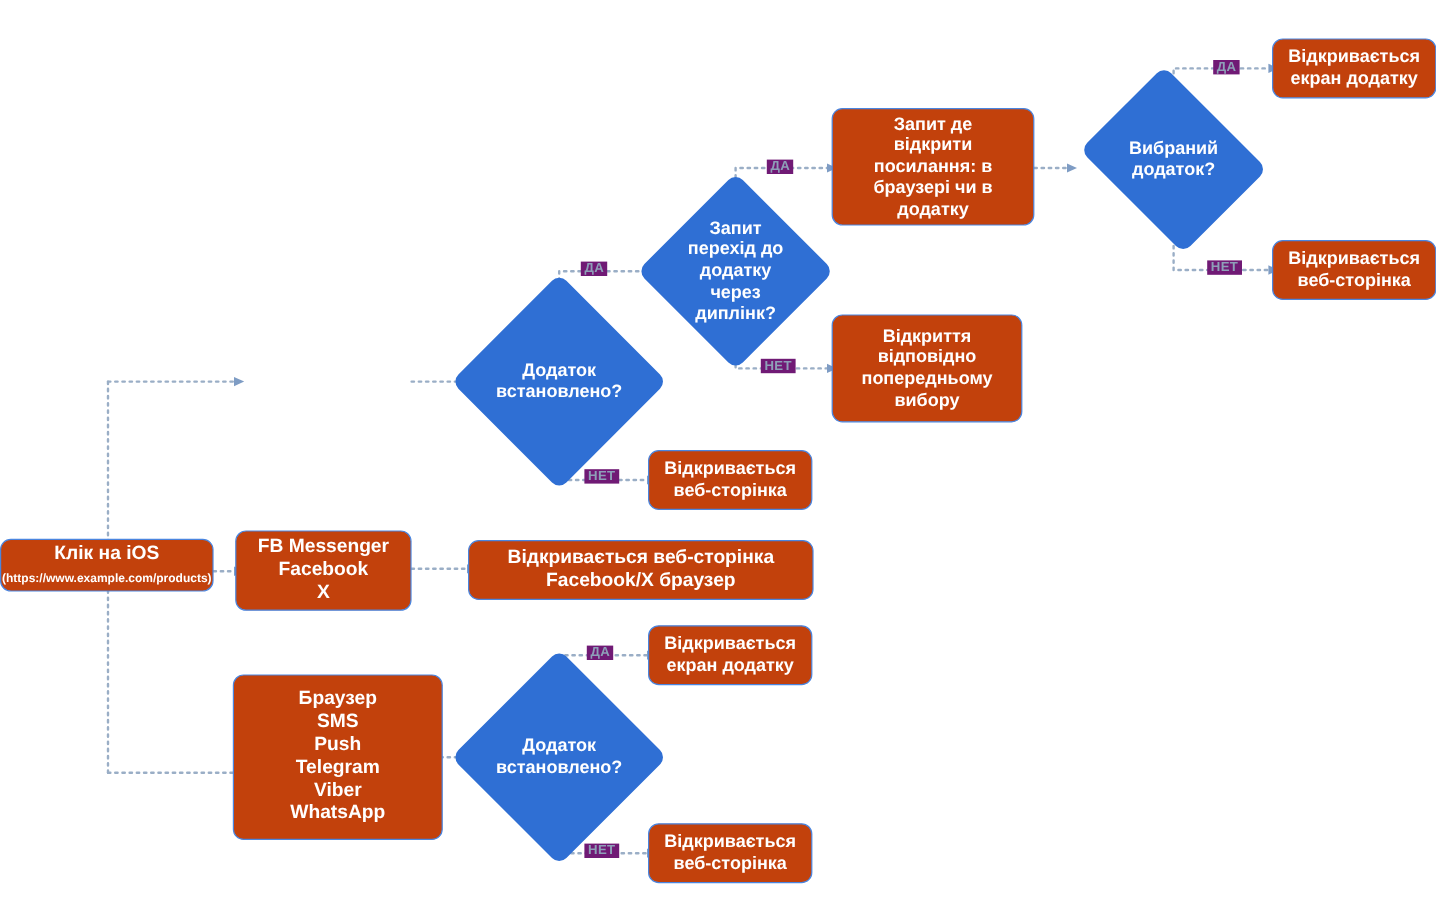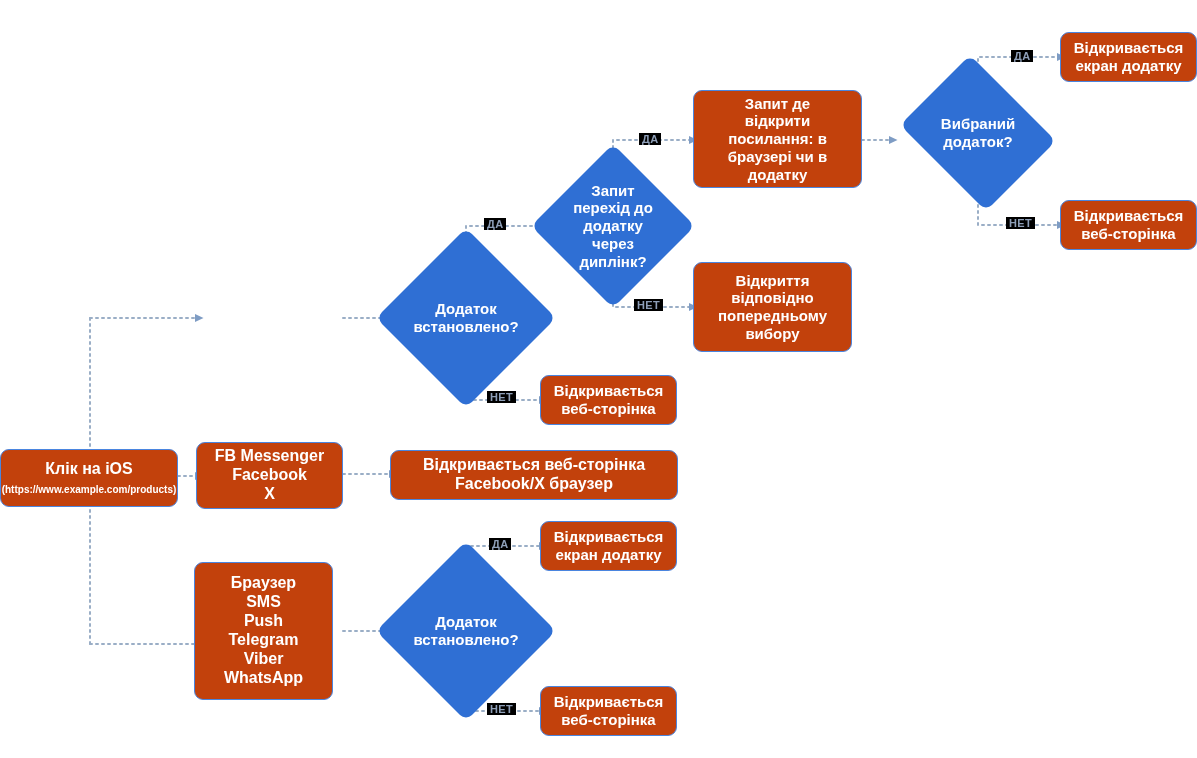--- a/index.html
+++ b/index.html
@@ -73,21 +73,21 @@
     font-weight: bold;
     line-height: 1.2;
     margin-top: 6px;
   }
   .edge-label {
     position: absolute;
     color: #8e9fb8;
     font-size: 11px;
     font-weight: bold;
     letter-spacing: 0.3px;
-    background: #000000;
+    background: #701a75;
     padding: 0 3px;
     z-index: 3;
     white-space: nowrap;
   }
   
   .fs17 { font-size: 17px; }
   .fs16 { font-size: 16px; }
   .fs15 { font-size: 15px; }
 </style>
 </head>
@@ -130,21 +130,21 @@
       <path d="M343,474 L390,474" marker-end="url(#arrow)"></path>
 
       <path d="M343,631 L390,631" marker-end="url(#arrow)"></path>
 
       <path d="M466,631 L466,546 L540,546" marker-end="url(#arrow)"></path>
 
       <path d="M466,631 L466,711 L540,711" marker-end="url(#arrow)"></path>
     </g>
   </svg>
 
-  <div class="node box" style="left:0px; top:449px; width:178px; height:58px;">
+  <div class="node box" style="left:0px; top:449px; width:178px; height:44px;">
     <span class="lbl fs16">Клік на iOS</span>
     <span class="sub">(https://www.example.com/products)</span>
   </div>
 
 
   <div class="node diamond" style="left:376px; top:228px; width:180px; height:180px;">
     <span class="dshape"></span>
     <span class="lbl fs15">Додаток
 встановлено?</span>
   </div>
@@ -198,21 +198,21 @@
     <span class="lbl fs16">FB Messenger
 Facebook
 X</span>
   </div>
 
   <div class="node box" style="left:390px; top:450px; width:288px; height:50px;">
     <span class="lbl fs16">Відкривається веб-сторінка
 Facebook/X браузер</span>
   </div>
 
-  <div class="node box" style="left:194px; top:562px; width:139px; height:138px;">
+  <div class="node box" style="left:194px; top:562px; width:175px; height:138px;">
     <span class="lbl fs16">Браузер
 SMS
 Push
 Telegram
 Viber
 WhatsApp</span>
   </div>
 
   <div class="node diamond" style="left:376px; top:541px; width:180px; height:180px;">
     <span class="dshape"></span>

